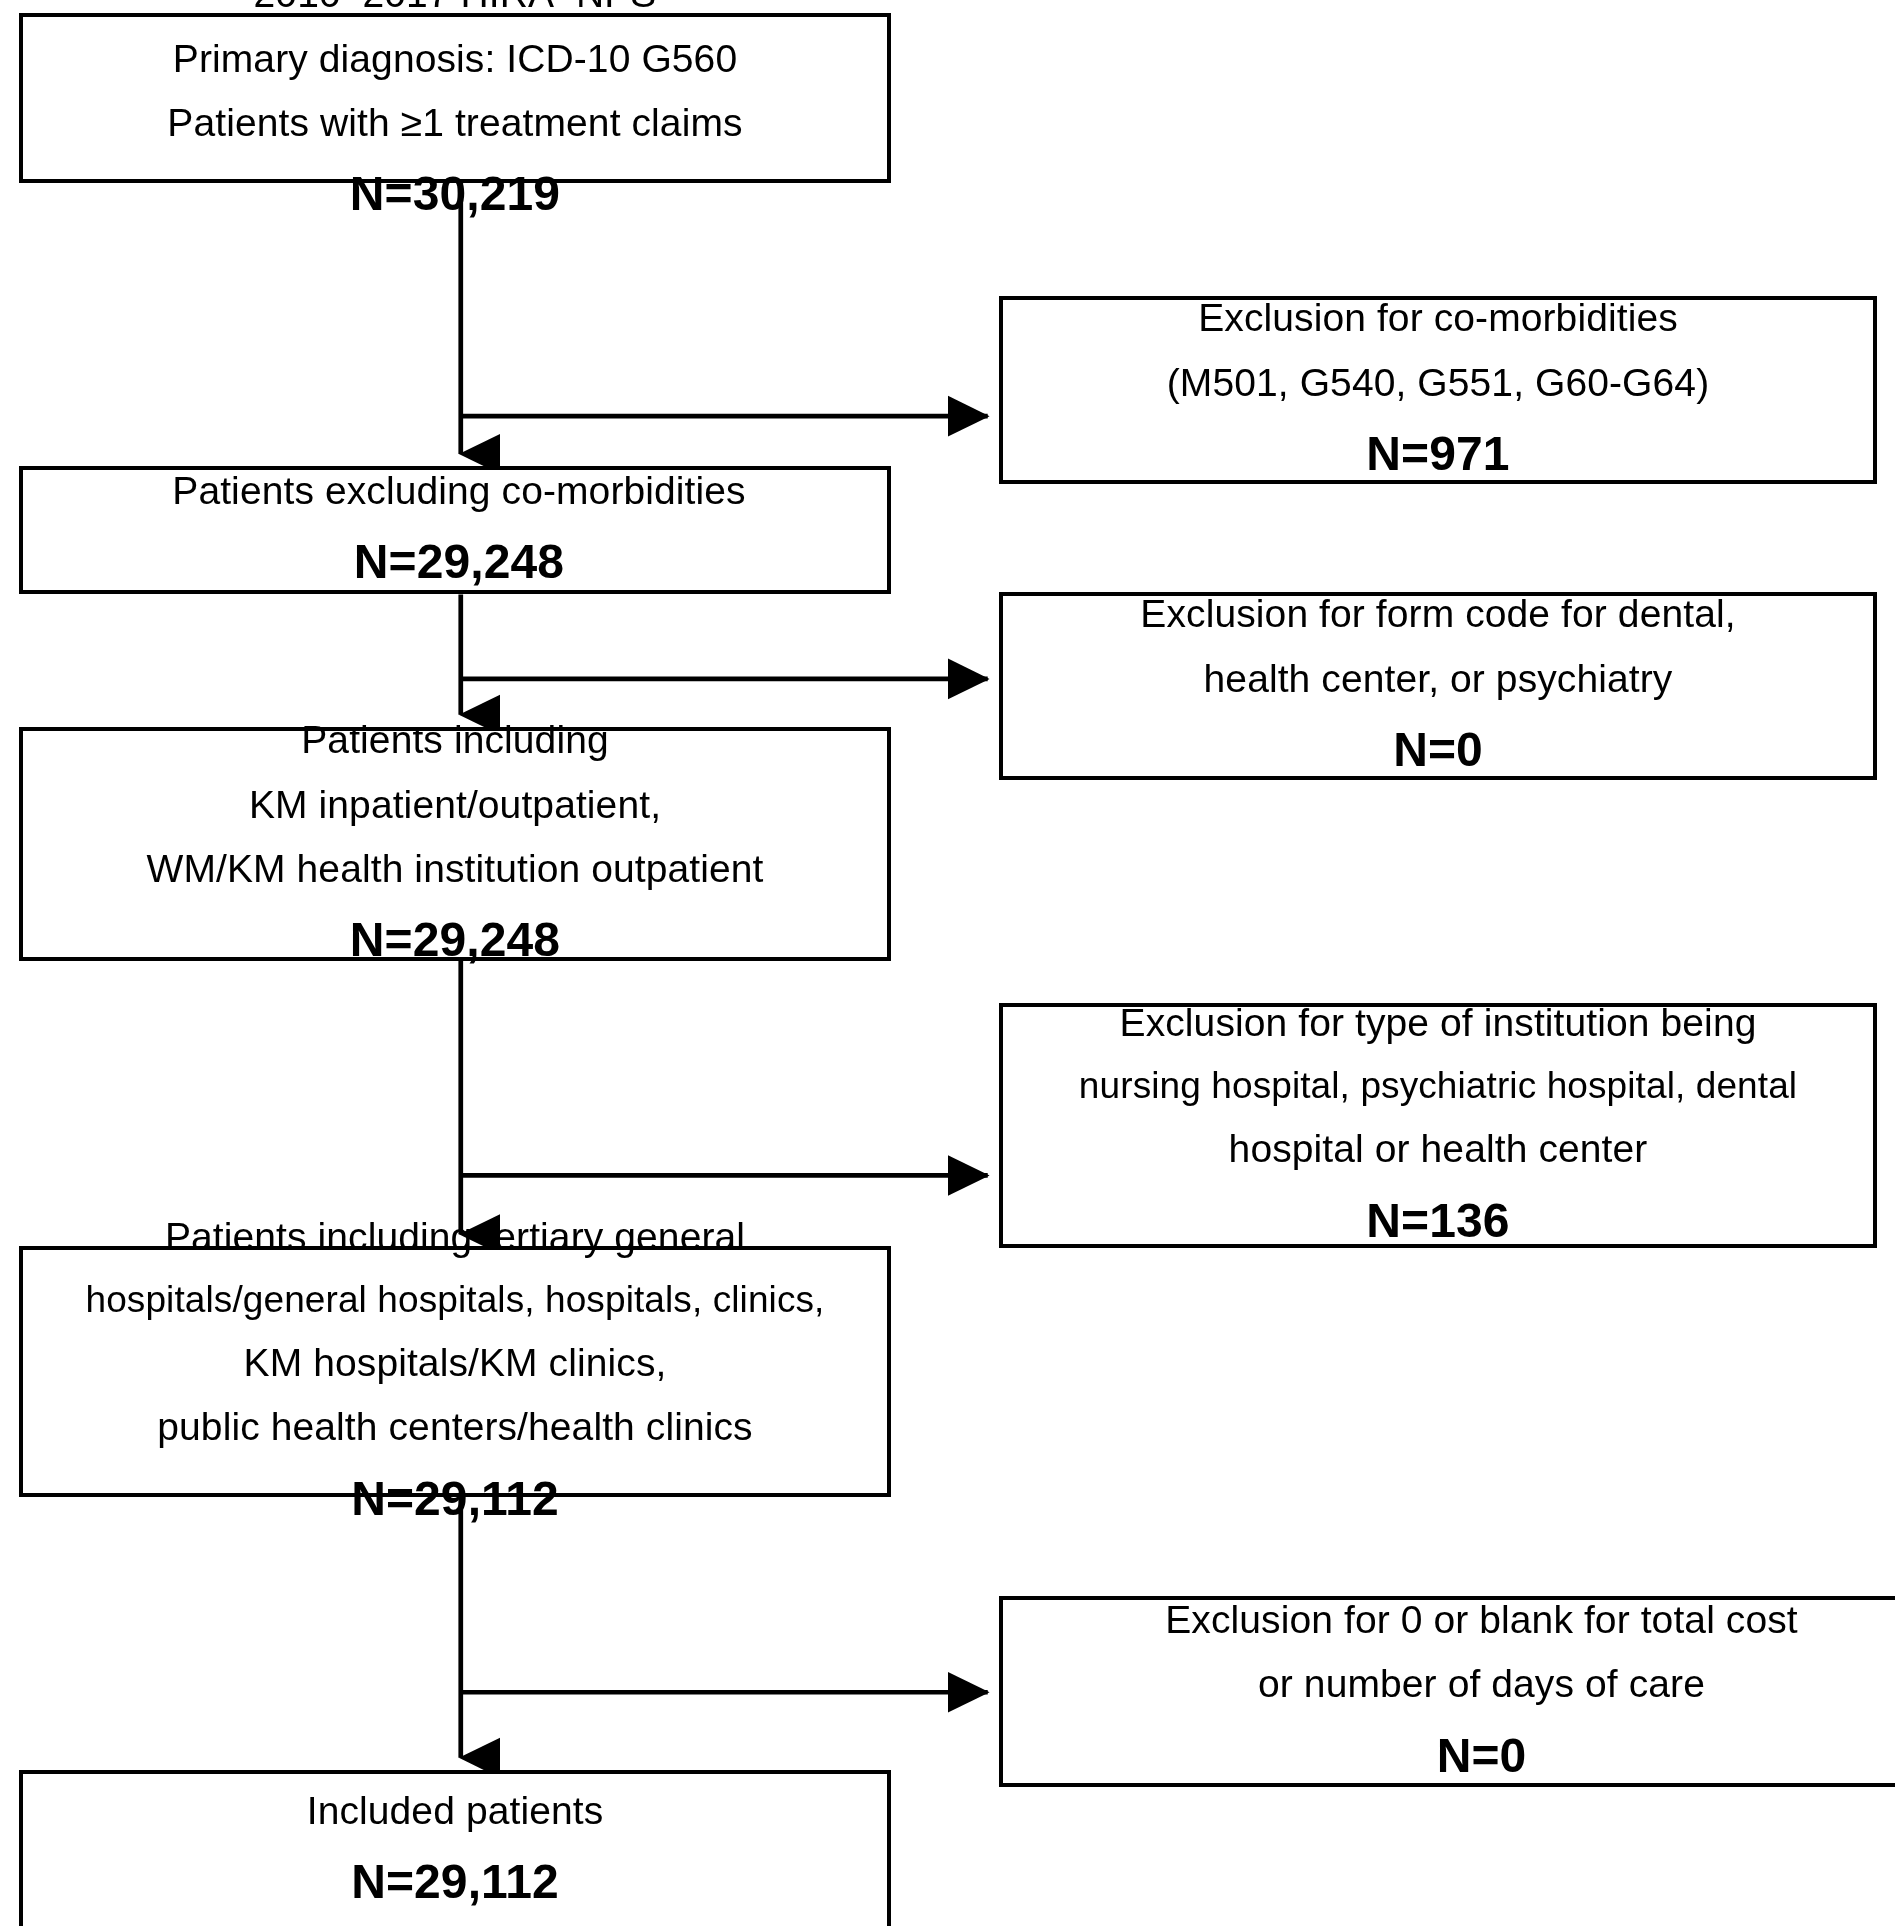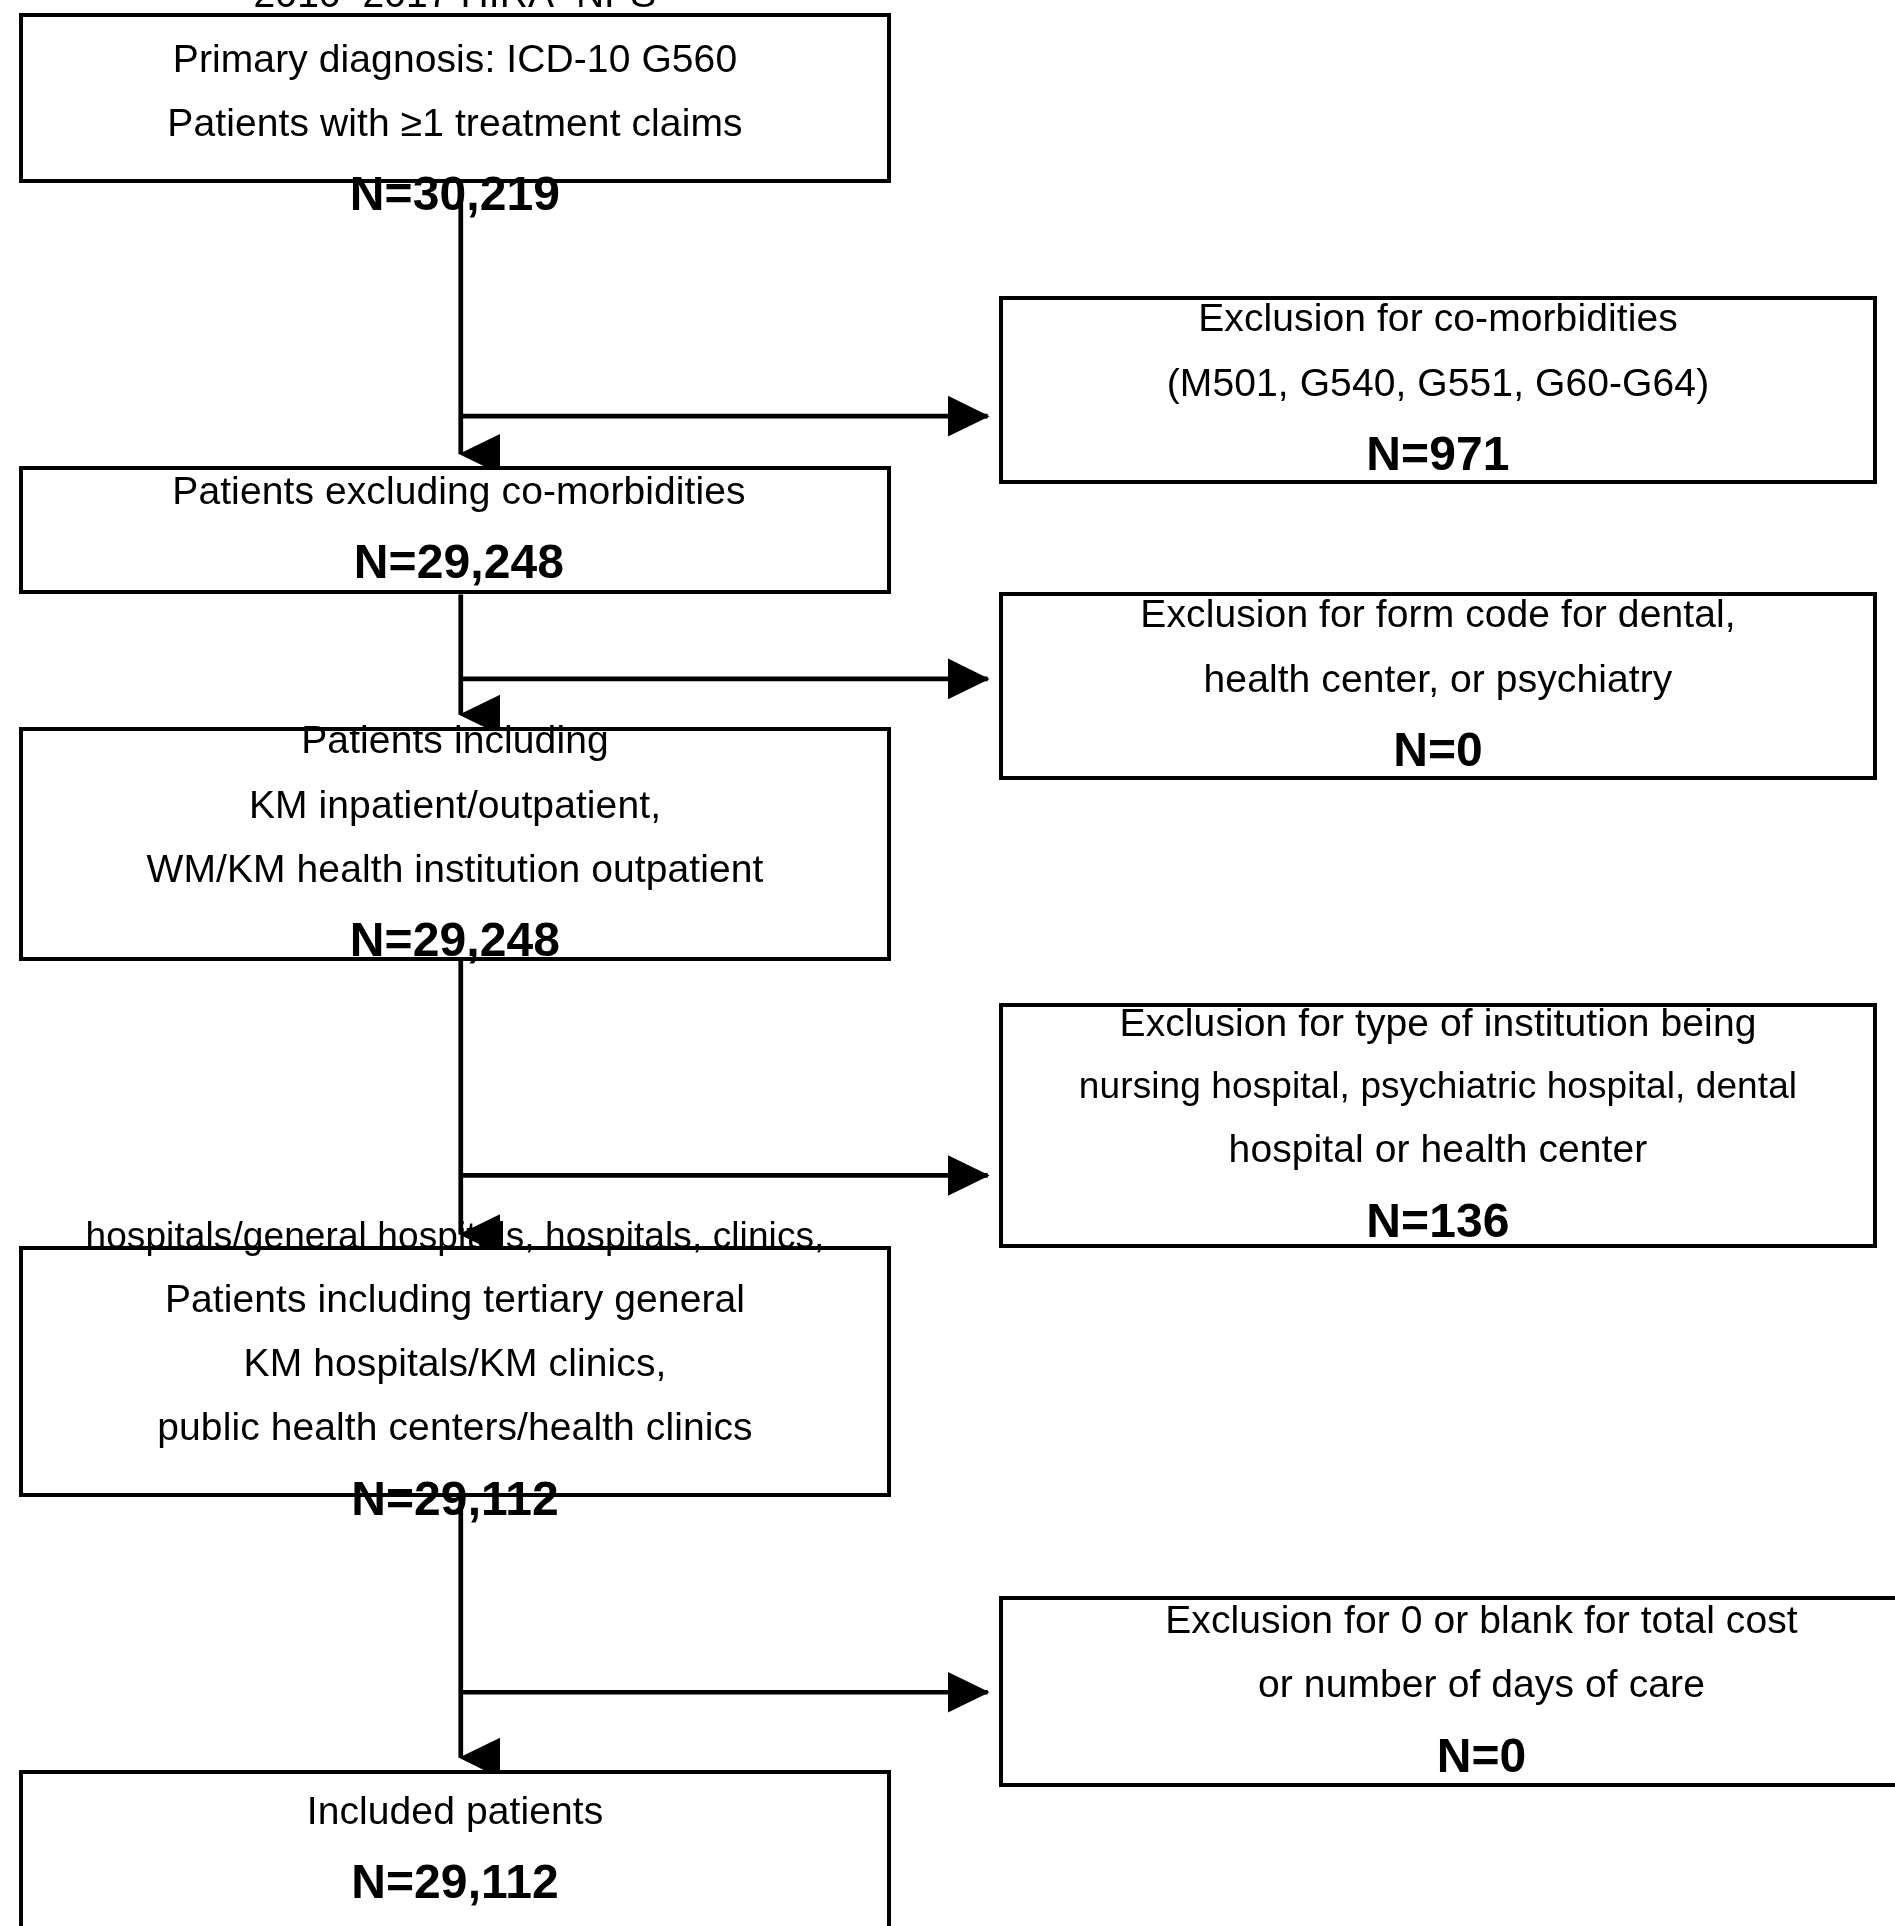--- a/index.html
+++ b/index.html
@@ -105,22 +105,22 @@
   </div>
 
   <div class="box" style="left:19px; top:727px; width:872px; height:234px;">
     <span class="line">Patients including</span>
     <span class="line">KM inpatient/outpatient,</span>
     <span class="line">WM/KM health institution outpatient</span>
     <span class="count">N=29,248</span>
   </div>
 
   <div class="box" style="left:19px; top:1246px; width:872px; height:251px;">
+    <span class="line">Patients including tertiary general</span>
     <span class="line" style="font-size:37px;">hospitals/general hospitals, hospitals, clinics,</span>
-    <span class="line">Patients including tertiary general</span>
     <span class="line">KM hospitals/KM clinics,</span>
     <span class="line">public health centers/health clinics</span>
     <span class="count">N=29,112</span>
   </div>
 
   <div class="box" style="left:19px; top:1770px; width:872px; height:160px;">
     <span class="line">Included patients</span>
     <span class="count">N=29,112</span>
   </div>
 

